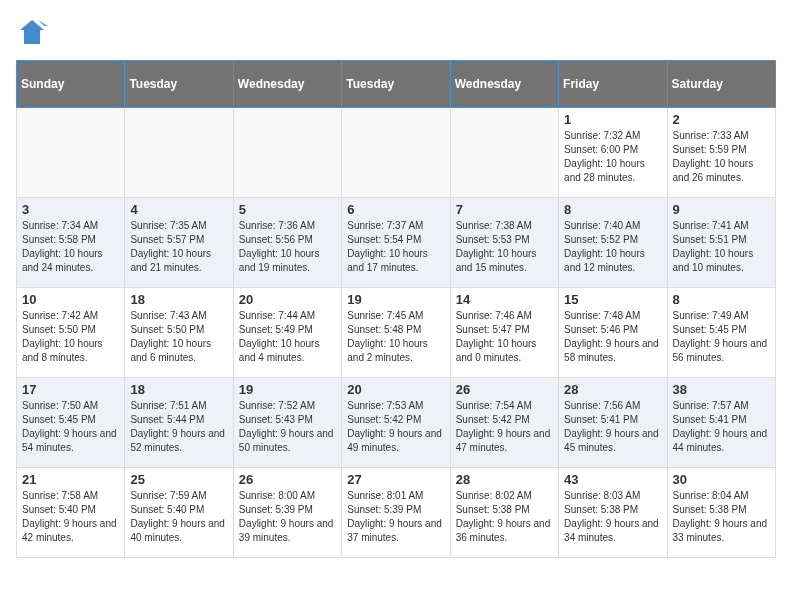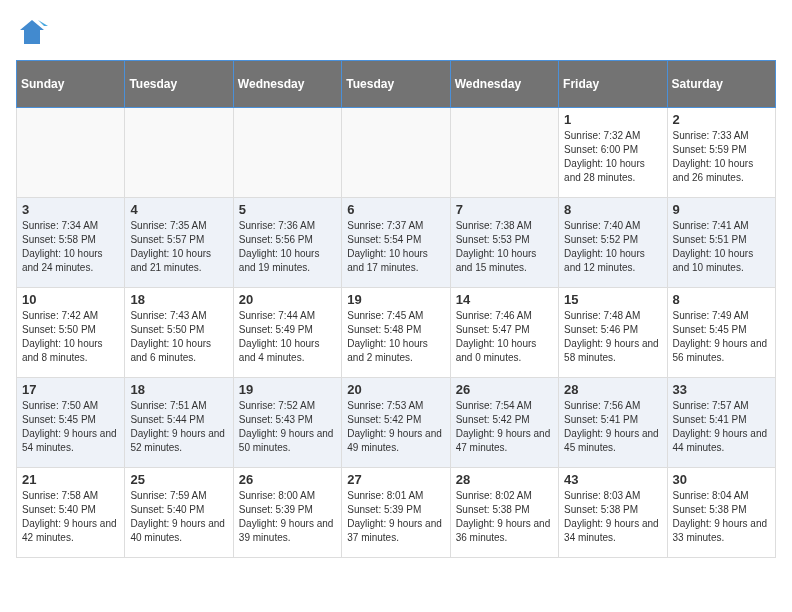--- a/index.html
+++ b/index.html
@@ -307,21 +307,21 @@
       </td>
           <td>
         <span class="day-num">28</span>
         <div class="day-info">
           <span>Sunrise:</span> 7:56 AM<br>
           <span>Sunset:</span> 5:41 PM<br>
           <span>Daylight:</span> 9 hours and 45 minutes.
         </div>
       </td>
           <td>
-        <span class="day-num">33</span>
+        <span class="day-num">38</span>
         <div class="day-info">
           <span>Sunrise:</span> 7:57 AM<br>
           <span>Sunset:</span> 5:41 PM<br>
           <span>Daylight:</span> 9 hours and 44 minutes.
         </div>
       </td>
         </tr>
         <tr>
           <td>
         <span class="day-num">21</span>

